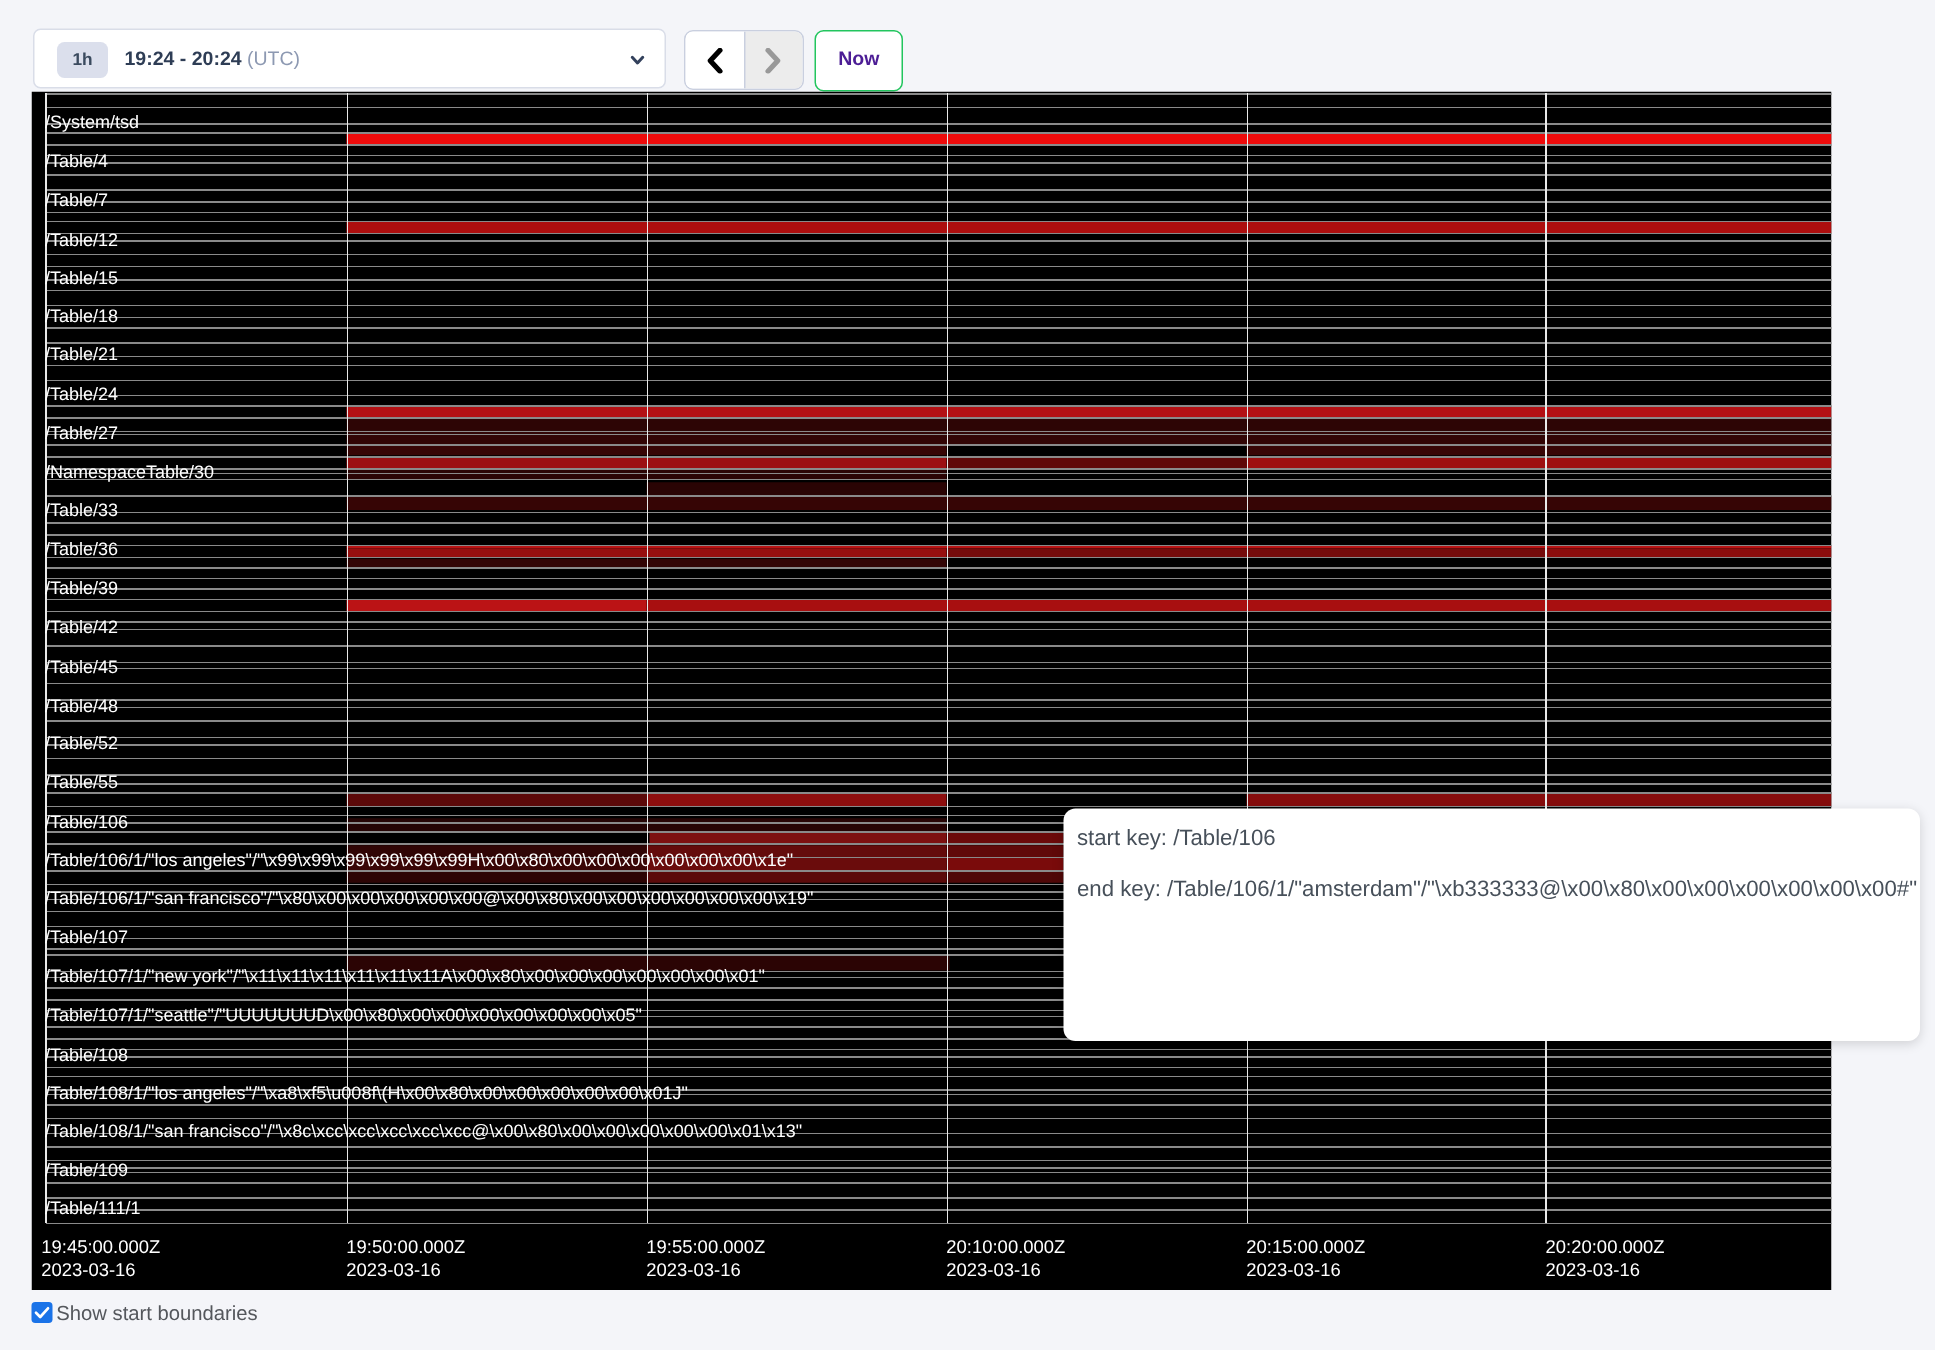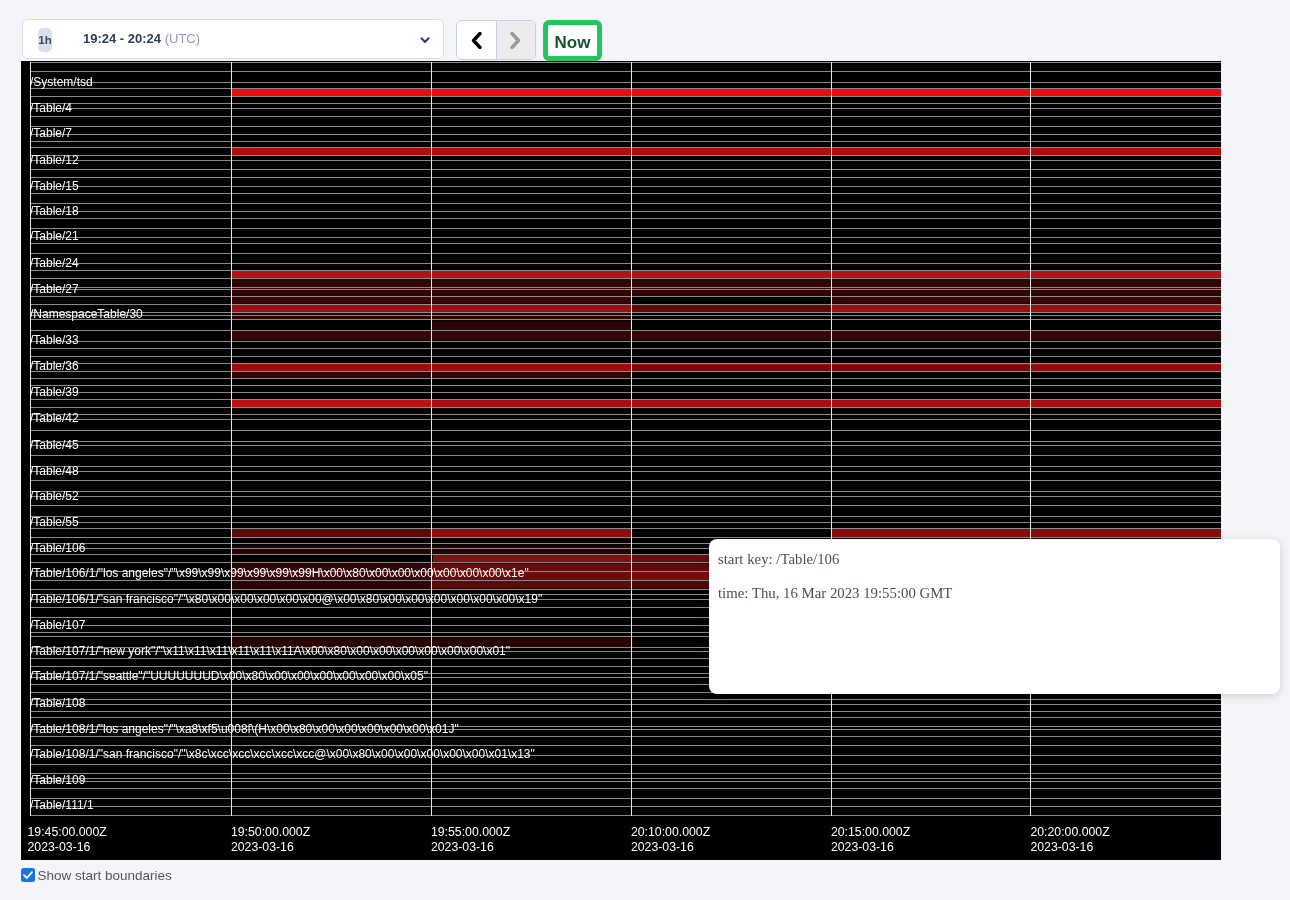--- a/index.html
+++ b/index.html
@@ -1,26 +1,26 @@
 <!DOCTYPE html>
 <html><head><meta charset="utf-8">
 <style>
 html,body{margin:0;padding:0;}
 body{width:1290px;height:900px;background:#f4f5f9;font-family:"Liberation Sans",sans-serif;position:relative;overflow:hidden;}
 .selbox{position:absolute;left:22px;top:18.5px;width:420px;height:38px;background:#fff;border:1px solid #d9dde8;border-radius:5px;}
-.badge{position:absolute;left:15px;top:8px;width:14px;height:24px;background:#dbdfec;border-radius:5px;color:#3a4a5e;font-size:11.5px;font-weight:bold;text-align:center;line-height:24px;}
+.badge{position:absolute;left:15px;top:8px;width:34px;height:24px;background:#dbdfec;border-radius:5px;color:#3a4a5e;font-size:11.5px;font-weight:bold;text-align:center;line-height:24px;}
 .rangetxt{position:absolute;left:60px;top:0;height:38px;line-height:38px;font-size:13px;font-weight:bold;color:#2e3d55;text-align:right;}
 .rangetxt .utc{font-weight:normal;color:#8d99b2;}
 .chev{position:absolute;right:13px;top:15px;width:10px;height:10px;}
 .btngroup{position:absolute;left:456px;top:19.5px;width:78px;height:38px;border:1px solid #c9cfdf;border-radius:6px;background:#fff;overflow:hidden;display:flex;}
 .btnl{width:39px;height:38px;background:#fff;position:relative;}
 .btnr{width:39px;height:38px;background:#ececec;border-left:1px solid #c9cfdf;position:relative;box-sizing:border-box;}
-.nowbtn{position:absolute;left:543px;top:20px;width:59px;height:41px;border:5px solid #22c55e;border-radius:6px;background:#fff;box-sizing:border-box;color:#14532d;font-size:17px;font-weight:bold;text-align:center;line-height:35px;}
+.nowbtn{position:absolute;left:543px;top:20px;width:59px;height:41px;border:1px solid #22c55e;border-radius:6px;background:#fff;box-sizing:border-box;color:#4c1d95;font-size:13px;font-weight:bold;text-align:center;line-height:35px;}
 .tooltip{position:absolute;left:709px;top:539px;width:571px;height:155px;background:#fff;border-radius:8px;box-shadow:0 2px 8px rgba(0,0,0,.15);box-sizing:border-box;padding:3px 0 0 9px;font-size:14.8px;color:#47505a;}
-.tooltip div{line-height:34px;height:34px;white-space:nowrap;font-family:Liberation Serif, serif;}
+.tooltip div{line-height:34px;height:34px;white-space:nowrap;}
 .cbrow{position:absolute;left:21px;top:868px;height:15px;}
 .cbx{position:absolute;left:0;top:0;width:14px;height:14px;background:#1a73e8;border-radius:2.5px;}
 .cblabel{position:absolute;left:16.5px;top:0px;font-size:13.5px;color:#54575c;white-space:nowrap;}
 </style></head>
 <body>
 <div class="selbox">
   <div class="badge">1h</div>
   <div class="rangetxt">19:24 - 20:24 <span class="utc">(UTC)</span></div>
   <svg class="chev" viewBox="0 0 10 10">
       <path d="M1.5 3.2 L5 7 L8.5 3.2" stroke="#33415c" stroke-width="2" fill="none" stroke-linecap="round" stroke-linejoin="round"></path>
@@ -117,20 +117,20 @@
 <text x="409.9" y="789.5" font-family="Liberation Sans, sans-serif" font-size="12.3" fill="#fff">2023-03-16</text>
 <text x="609.9" y="774.5" font-family="Liberation Sans, sans-serif" font-size="12.3" fill="#fff">20:10:00.000Z</text>
 <text x="609.9" y="789.5" font-family="Liberation Sans, sans-serif" font-size="12.3" fill="#fff">2023-03-16</text>
 <text x="809.9" y="774.5" font-family="Liberation Sans, sans-serif" font-size="12.3" fill="#fff">20:15:00.000Z</text>
 <text x="809.9" y="789.5" font-family="Liberation Sans, sans-serif" font-size="12.3" fill="#fff">2023-03-16</text>
 <text x="1009.4" y="774.5" font-family="Liberation Sans, sans-serif" font-size="12.3" fill="#fff">20:20:00.000Z</text>
 <text x="1009.4" y="789.5" font-family="Liberation Sans, sans-serif" font-size="12.3" fill="#fff">2023-03-16</text>
 </svg>
 <div class="tooltip">
   <div>start key: /Table/106</div>
-  <div>time: Thu, 16 Mar 2023 19:55:00 GMT</div>
+  <div>end key: /Table/106/1/"amsterdam"/"\xb333333@\x00\x80\x00\x00\x00\x00\x00\x00#"</div>
 </div>
 <div class="cbrow">
   <div class="cbx"><svg width="14" height="14" viewBox="0 0 14 14">
         <path d="M3 7.2 L5.8 10 L11 4.2" stroke="#fff" stroke-width="1.8" fill="none" stroke-linecap="round" stroke-linejoin="round"></path>
       </svg></div>
   <div class="cblabel">Show start boundaries</div>
 </div>
 
 </body></html>

